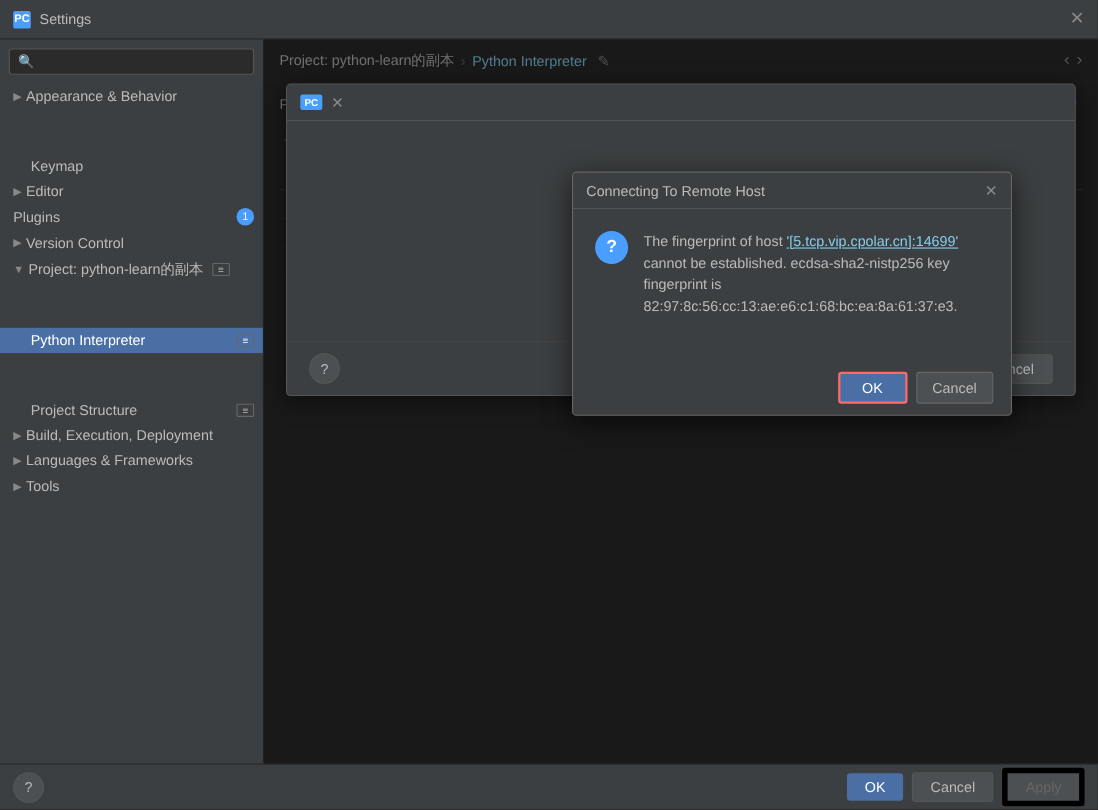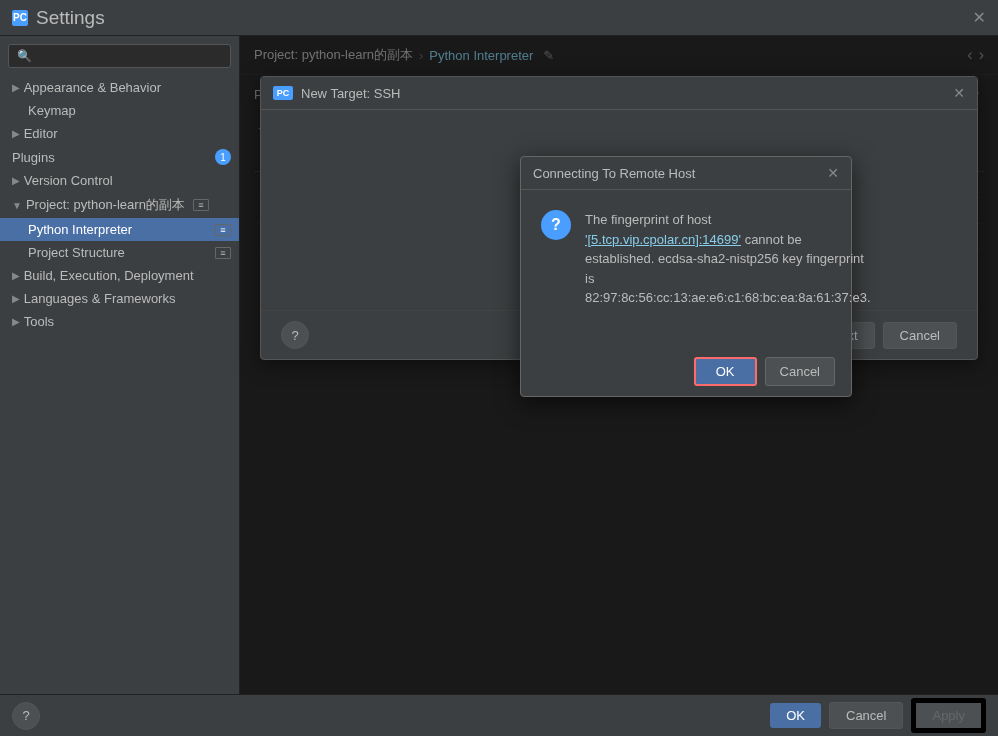--- a/index.html
+++ b/index.html
@@ -25,21 +25,21 @@
     }
     .title-bar-icon {
       width: 16px; height: 16px;
       background: #4a9eff;
       border-radius: 2px;
       display: flex; align-items: center; justify-content: center;
       font-size: 10px; font-weight: bold; color: white;
     }
     .title-bar-text {
       color: #bbb;
-      font-size: 19px;
+      font-size: 13px;
     }
     .title-bar-close {
       margin-left: auto;
       cursor: pointer;
       color: #888;
       font-size: 16px;
       line-height: 1;
     }
 
     
@@ -82,21 +82,21 @@
     .sidebar-item .arrow { font-size: 10px; color: #888; }
     .sidebar-item .badge {
       margin-left: auto;
       background: #4a9eff;
       color: white;
       border-radius: 50%;
       width: 16px; height: 16px;
       font-size: 10px;
       display: flex; align-items: center; justify-content: center;
     }
-    .sidebar-sub { padding-left: 28px; }
+    .sidebar-sub { padding-left: 28px; margin-top: 40px; }
     .sidebar-item .icon-box {
       width: 16px; height: 12px;
       border: 1px solid #666;
       border-radius: 1px;
       display: inline-block;
       font-size: 9px;
       display: flex; align-items: center; justify-content: center;
     }
 
     
@@ -265,21 +265,21 @@
       align-items: center;
       border-top: 1px solid #444;
     }
     .dialog-nav-btns { display: flex; gap: 8px; }
 
     
     .remote-dialog {
       position: absolute;
       top: 120px;
       left: 280px;
-      width: 332px;
+      width: 400px;
       background: #3c3f41;
       border: 1px solid #666;
       border-radius: 4px;
       z-index: 30;
       box-shadow: 0 6px 24px rgba(0,0,0,0.6);
     }
     .remote-dialog-header {
       display: flex;
       align-items: center;
       justify-content: space-between;
@@ -476,21 +476,20 @@
       </table>
     </div>
 
     <div class="overlay-bg"></div>
 
     <div class="new-target-dialog">
       <div class="dialog-header">
         <div class="dialog-header-icon">
           <span>PC</span>
         </div>
-        <span class="dialog-title">New Target: SSH</span>
         <span class="dialog-close">✕</span>
       </div>
       <div class="dialog-body" style="height:200px">
         
       </div>
       <div class="dialog-footer">
         <button class="btn btn-default" style="width:28px;height:28px;padding:0;display:flex;align-items:center;justify-content:center;border-radius:50%">
           <span>?</span>
         </button>
         <div class="dialog-nav-btns">

